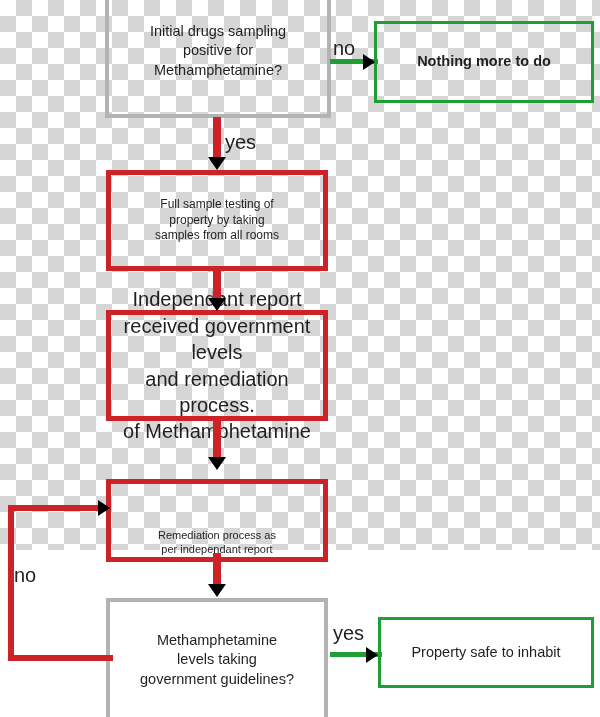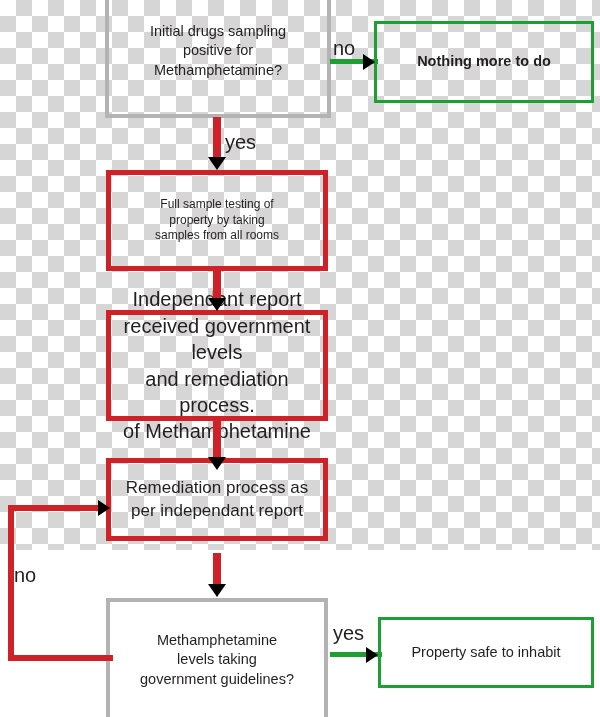--- a/index.html
+++ b/index.html
@@ -38,21 +38,21 @@
     border:5px solid #cf2128;
   }
   .terminal{
     border:3px solid #1f9e33;
   }
   
   #node-initial-sampling{left:105px;top:-16px;width:226px;height:134px;font-size:14.5px;}
   #node-nothing-more{left:374px;top:21px;width:220px;height:82px;font-size:14.5px;font-weight:bold;}
   #node-full-sample{left:106px;top:170px;width:222px;height:101px;font-size:12px;}
   #node-independant-report{left:106px;top:310px;width:222px;height:111px;font-size:20px;}
-  #node-remediation{left:106px;top:458px;width:222px;height:83px;font-size:17px;}
+  #node-remediation{left:106px;top:479px;width:222px;height:83px;font-size:11px;align-items:flex-end;}
   #node-levels-below{left:106px;top:598px;width:222px;height:124px;font-size:14.5px;}
   #node-property-safe{left:378px;top:617px;width:216px;height:71px;font-size:14.5px;}
 
   
   .edge{position:absolute;background:#cf2128;}
   .edge.green{background:#1f9e33;}
   .arrowhead{
     position:absolute;width:0;height:0;
   }
   .arrow-down{

